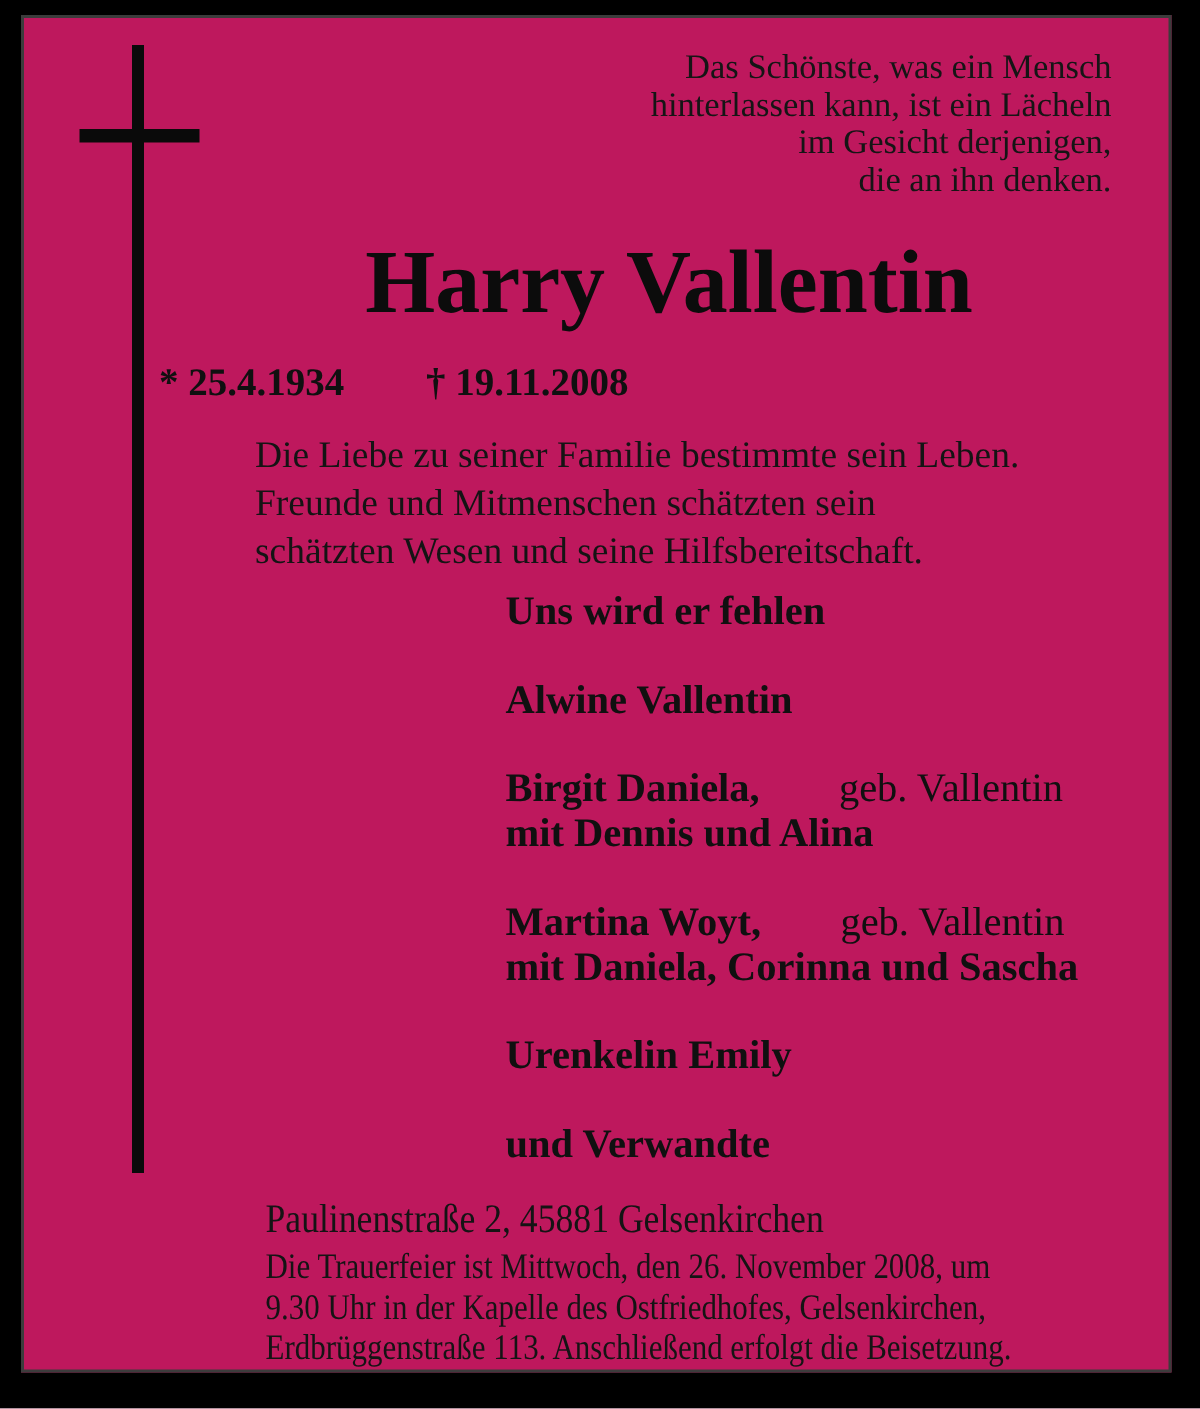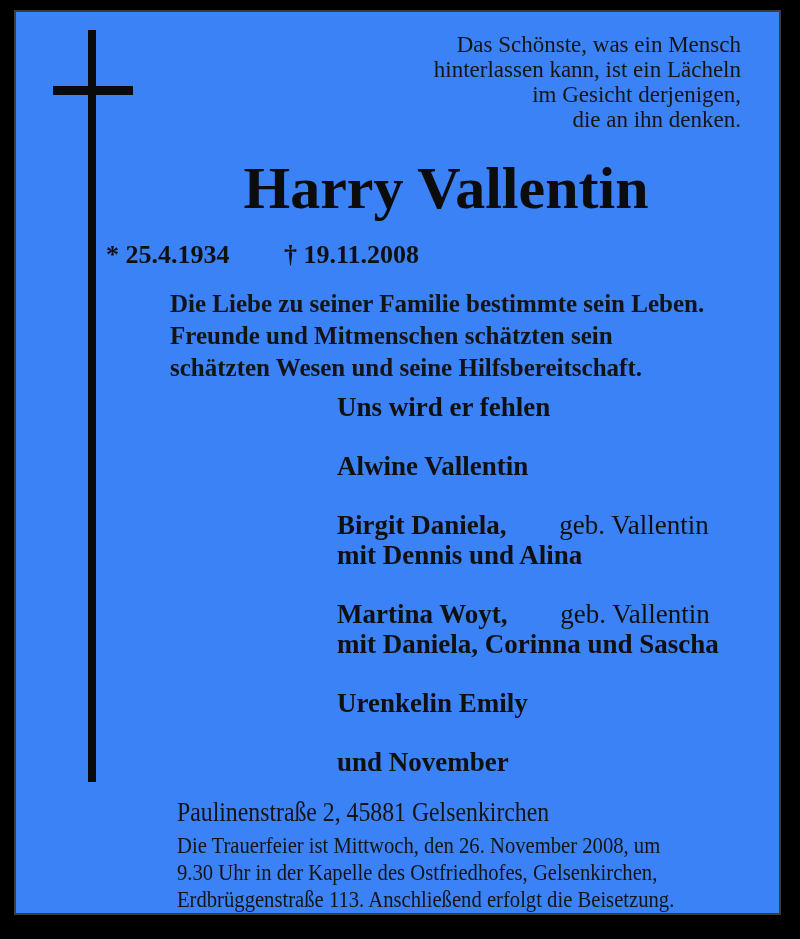--- a/index.html
+++ b/index.html
@@ -14,21 +14,21 @@
     background: #000000;
     overflow: hidden;
     font-family: "Liberation Serif", "DejaVu Serif", serif;
   }
   .notice {
     position: absolute;
     left: 14px;
     top: 10px;
     width: 767px;
     height: 905px;
-    background: #3b82f6;
+    background: #be185d;
     border: 2px solid #3c3c3c;
     box-sizing: border-box;
     color: #121212;
   }
   
   .cross {
     position: absolute;
     left: 0;
     top: 0;
   }
@@ -85,21 +85,20 @@
   .dates .birth { margin-right: 24px; }
   .dates .death { margin-left: 24px; }
   
   .intro {
     position: absolute;
     left: 154px;
     top: 276px;
     font-size: 25px;
     line-height: 32px;
     color: #141414;
-    font-weight: bold;
   }
   
   .family {
     position: absolute;
     left: 321px;
     top: 380px;
     font-size: 27px;
     line-height: 30px;
     color: #101010;
   }
@@ -163,21 +162,21 @@
     </div>
 
     <div class="family">
       <div class="line"><span class="b">Uns wird er fehlen</span><span class="r"></span></div>
       <div class="line group-start"><span class="b">Alwine Vallentin</span><span class="r"></span></div>
       <div class="line group-start"><span class="b">Birgit Daniela,</span><span class="r"> geb. Vallentin</span></div>
       <div class="line"><span class="b">mit Dennis und Alina</span><span class="r"></span></div>
       <div class="line group-start"><span class="b">Martina Woyt,</span><span class="r"> geb. Vallentin</span></div>
       <div class="line"><span class="b">mit Daniela, Corinna und Sascha</span><span class="r"></span></div>
       <div class="line group-start"><span class="b">Urenkelin Emily</span><span class="r"></span></div>
-      <div class="line group-start"><span class="b">und November</span><span class="r"></span></div>
+      <div class="line group-start"><span class="b">und Verwandte</span><span class="r"></span></div>
     </div>
 
     <div class="address">Paulinenstraße 2, 45881 Gelsenkirchen</div>
 
     <div class="funeral">
       <div class="line">Die Trauerfeier ist Mittwoch, den 26. November 2008, um</div>
       <div class="line">9.30 Uhr in der Kapelle des Ostfriedhofes, Gelsenkirchen,</div>
       <div class="line">Erdbrüggenstraße 113. Anschließend erfolgt die Beisetzung.</div>
     </div>
 

